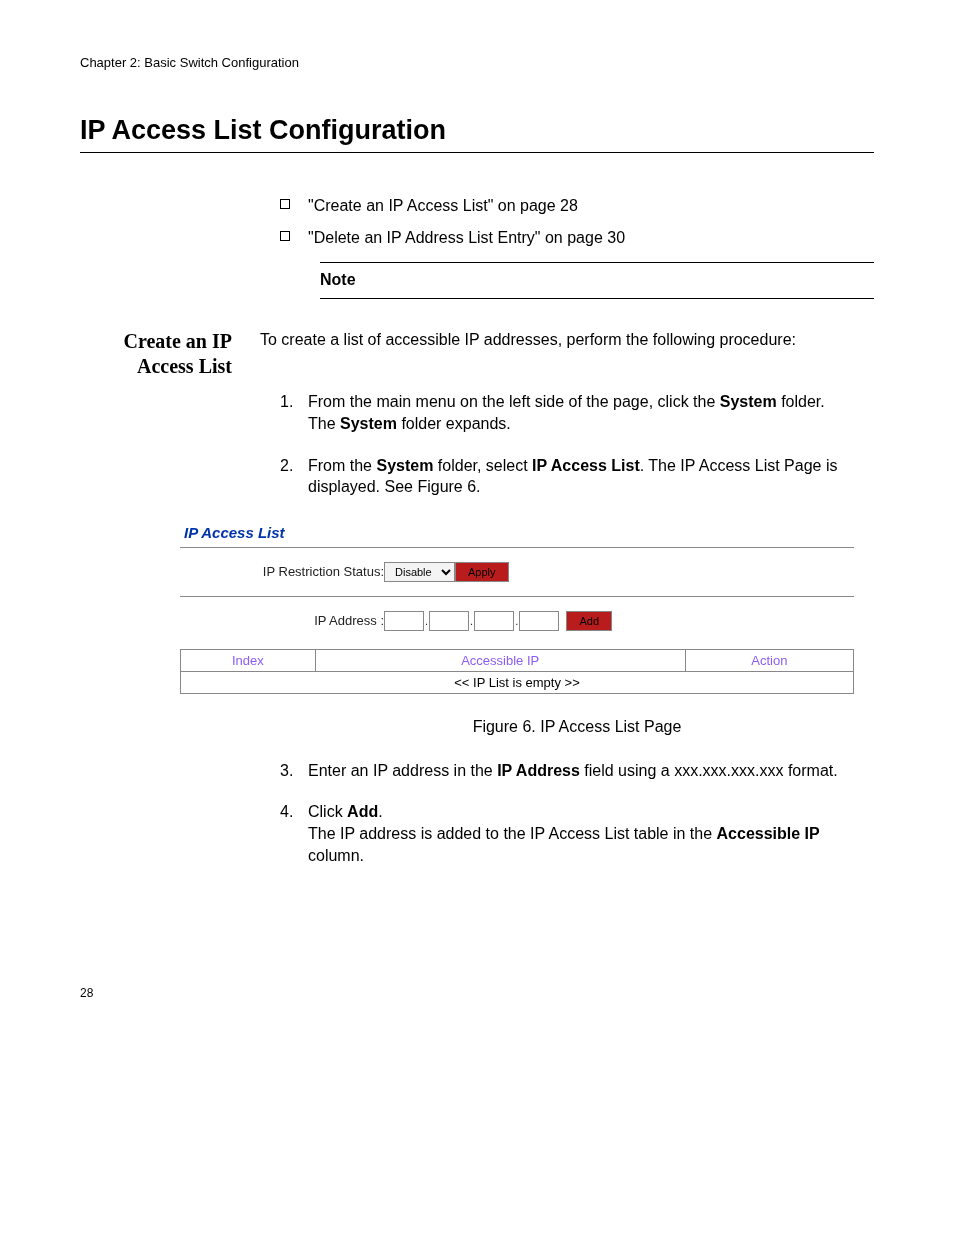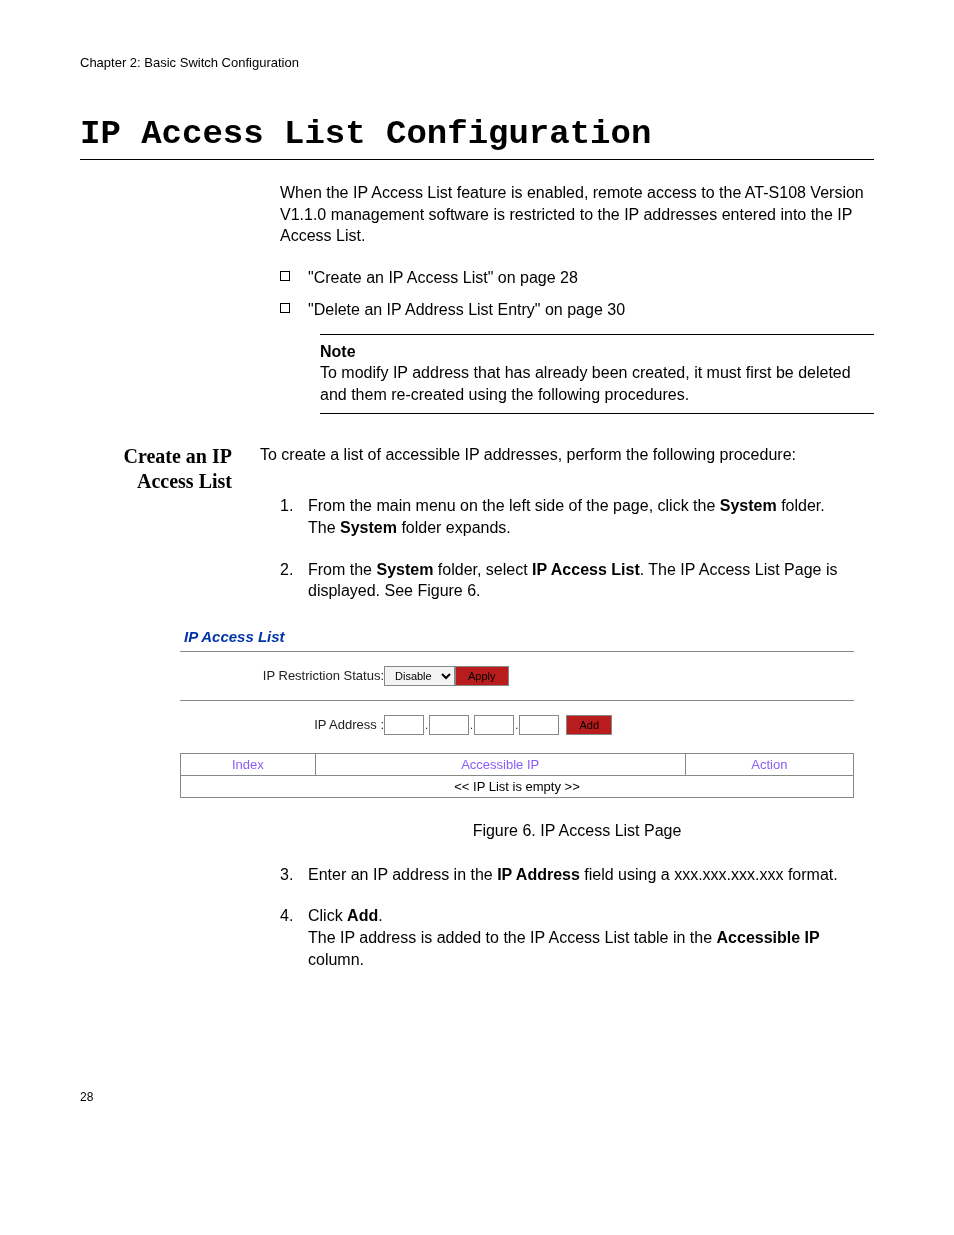--- a/index.html
+++ b/index.html
@@ -14,26 +14,26 @@
       margin: 0 auto;
       padding: 55px 80px 60px 80px;
       font-size: 16px;
       color: #000;
     }
     .chapter-header {
       font-size: 13px;
       margin-bottom: 45px;
     }
     .page-title {
-      font-family: Liberation Mono, monospace;
-      font-size: 34px;
+      font-family: Liberation Sans, sans-serif;
+      font-size: 27px;
       font-weight: bold;
       border-bottom: 1.5px solid #000;
       padding-bottom: 6px;
-      margin-bottom: 22px;
+      margin-bottom: 42px;
     }
     .body-column {
       margin-left: 200px;
     }
     .para {
       margin-bottom: 20px;
       line-height: 1.35;
     }
     .bullet-list {
       margin-bottom: 12px;
@@ -59,21 +59,21 @@
       border-top: 1px solid #000;
       border-bottom: 1px solid #000;
       padding: 6px 0 8px 0;
       line-height: 1.35;
     }
     .note-label {
       font-weight: bold;
     }
     .section-row {
       display: flex;
-      margin-bottom: 1px;
+      margin-bottom: 12px;
     }
     .section-sidehead {
       width: 180px;
       flex-shrink: 0;
       font-family: Georgia, 'Times New Roman', serif;
       font-size: 20px;
       font-weight: bold;
       text-align: right;
       padding-right: 28px;
       line-height: 1.25;
@@ -177,36 +177,34 @@
     b { font-weight: bold; }
   </style>
 </head>
 <body>
 
 <div class="chapter-header">Chapter 2: Basic Switch Configuration</div>
 
 <h1 class="page-title">IP Access List Configuration</h1>
 
 <div class="body-column">
-  <p class="para">When the IP Access List feature is enabled, remote access to the AT-S108 Version V1.1.0 management software is restricted to the IP addresses entered into the IP Access List.</p>
 
   <div class="bullet-list">
     <div class="bullet-item">
       <span class="bullet-box"></span>
       <span>"Create an IP Access List" on page 28</span>
     </div>
     <div class="bullet-item">
       <span class="bullet-box"></span>
       <span>"Delete an IP Address List Entry" on page 30</span>
     </div>
   </div>
 
   <div class="note-box">
     <div class="note-label">Note</div>
-    <div>To modify IP address that has already been created, it must first be deleted and them re-created using the following procedures.</div>
   </div>
 </div>
 
 <div class="section-row">
   <div class="section-sidehead">Create an IP Access List</div>
   <div class="section-body">To create a list of accessible IP addresses, perform the following procedure:</div>
 </div>
 
 <div class="ol">
   <div class="ol-item">

